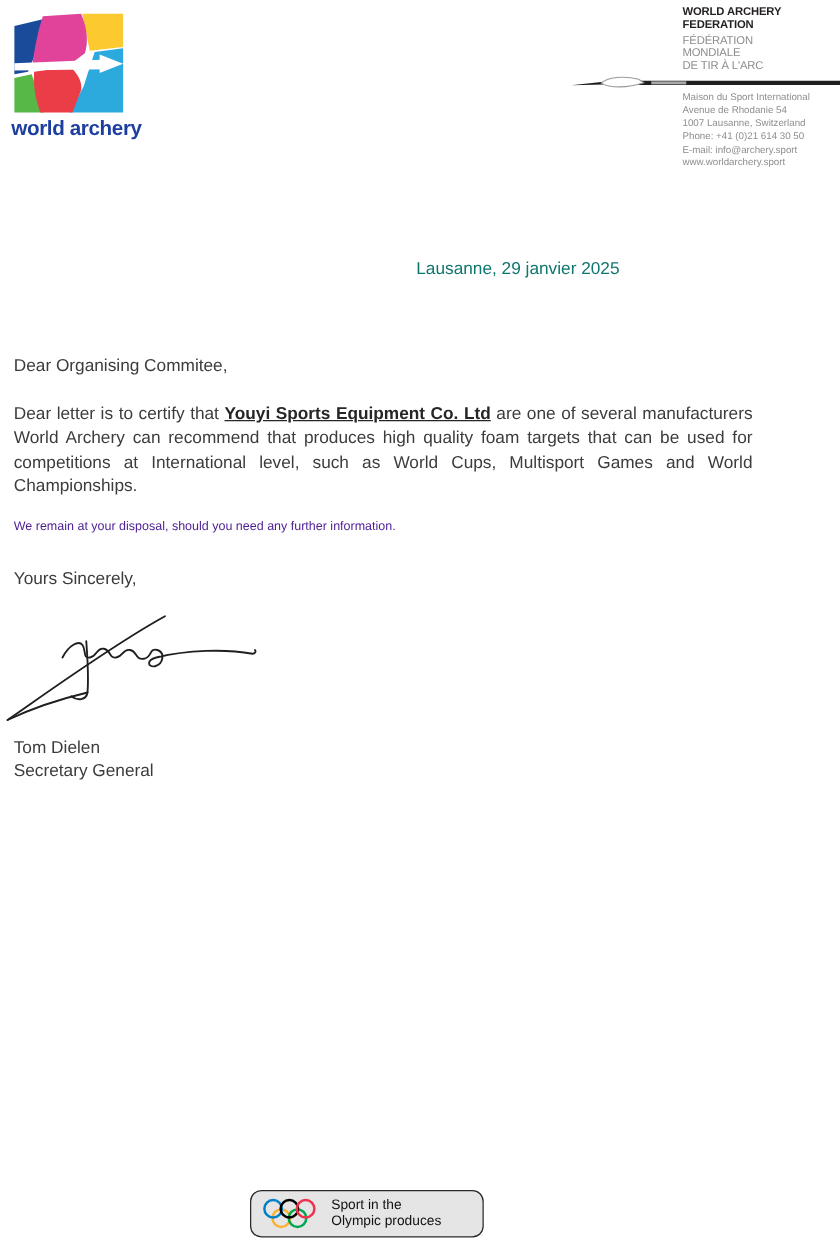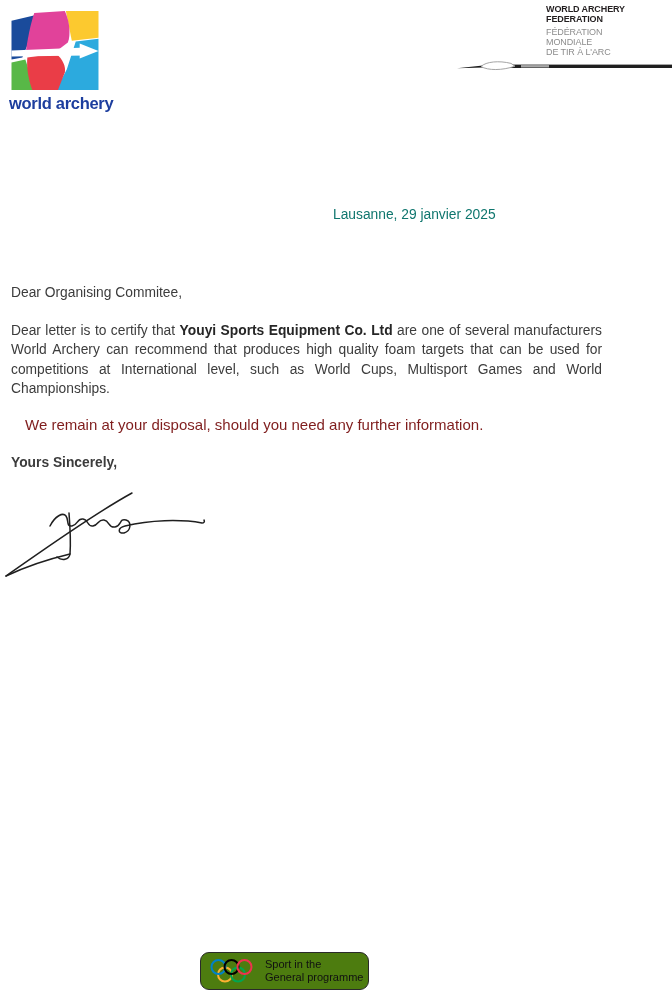--- a/index.html
+++ b/index.html
@@ -41,42 +41,42 @@
   }
   .salutation{
     position:absolute;left:11px;top:285px;
     font-size:13.8px;color:#3c3c3c;
   }
   .body-para{
     position:absolute;left:11px;top:321px;width:591px;margin:0;
     font-size:13.8px;line-height:19.3px;color:#3c3c3c;
     text-align:justify;
   }
-  .body-para b{color:#262626;}
+  .body-para b{color:#262626;text-decoration:underline;}
   .para2{
-    position:absolute;left:25px;top:416px;
-    font-size:15px;color:#7f1d1d;
+    position:absolute;left:11px;top:416px;
+    font-size:10px;color:#4c1d95;
   }
   .closing{
     position:absolute;left:11px;top:455px;
-    font-size:13.8px;color:#3c3c3c;font-weight:bold;
+    font-size:13.8px;color:#3c3c3c;
   }
   .signature-svg{position:absolute;left:5px;top:486px;width:210px;height:92px;}
   .signer{
     position:absolute;left:11px;top:588px;
     font-size:13.8px;line-height:19.3px;color:#3c3c3c;
   }
   
   .olympic-badge{
     position:absolute;left:200px;top:952px;
-    width:169px;height:38px;
+    width:187px;height:38px;
     border:1.5px solid #2a2a2a;border-radius:9px;
     display:flex;align-items:center;
     box-sizing:border-box;
-    background:#4d7c0f;
+    background:#e5e5e5;
   }
   .rings-svg{width:46px;height:28px;margin-left:8px;flex:none;}
   .badge-text{
     margin-left:10px;
     font-size:11px;line-height:12.8px;color:#111111;
   }
 </style>
 </head>
 <body>
 
@@ -104,46 +104,58 @@
     <div>DE TIR À L'ARC</div>
   </div>
 
   <svg class="arrow-svg" viewBox="0 0 217 16" xmlns="http://www.w3.org/2000/svg">
     <polygon fill="#1a1a1a" points="2,10.2 28,7.4 28,9.6"></polygon>
     <rect x="55" y="6.6" width="162" height="3.4" fill="#1f1f1f"></rect>
     <rect x="66" y="7.1" width="28" height="2.4" fill="#a8a8a8"></rect>
     <path d="M26,8.5 C31,3.6 44,2.4 56,5.4 L60,8.2 C47,12.6 33,12.6 26,8.5 Z" fill="#ffffff" stroke="#9a9a9a" stroke-width="0.9"></path>
   </svg>
 
+  <div class="address">
+    <div>Maison du Sport International</div>
+    <div>Avenue de Rhodanie 54</div>
+    <div>1007 Lausanne, Switzerland</div>
+    <div>Phone: +41 (0)21 614 30 50</div>
+    <div>E-mail: info@archery.sport</div>
+    <div>www.worldarchery.sport</div>
+  </div>
 
   <div class="dateline">Lausanne, 29 janvier 2025</div>
 
   <div class="salutation">Dear Organising Commitee,</div>
 
   <p class="body-para"><span>Dear letter is to certify that </span><b>Youyi Sports Equipment Co. Ltd</b><span> are one of several manufacturers World Archery can recommend that produces high quality foam targets that can be used for competitions at International level, such as World Cups, Multisport Games and World Championships.</span></p>
 
   <div class="para2">We remain at your disposal, should you need any further information.</div>
 
   <div class="closing">Yours Sincerely,</div>
 
   <svg class="signature-svg" viewBox="0 0 210 92" xmlns="http://www.w3.org/2000/svg" fill="none" stroke="#1f1f1f" stroke-width="1.5" stroke-linecap="round">
     <path d="M1,90 C30,70 85,30 127,7"></path>
     <path d="M1,90 C22,80 44,73 65,68"></path>
     <path d="M64,27 C65,40 66,55 65,68 C64,74 57,75 52,71"></path>
     <path d="M45,40 C50,30 58,26 61,30 C64,34 61,41 67,40 C73,39 72,32 78,33 C84,34 82,41 88,40 C94,39 93,33 99,34 C105,35 103,42 110,41 C117,40 114,32 121,34 C127,36 126,45 119,47 C113,48 112,42 120,40 C145,34 175,33 197,37 C199,37 200,35.5 199,34"></path>
   </svg>
 
+  <div class="signer">
+    <div>Tom Dielen</div>
+    <div>Secretary General</div>
+  </div>
 
   <div class="olympic-badge">
     <svg class="rings-svg" viewBox="0 0 45 28" xmlns="http://www.w3.org/2000/svg" fill="none" stroke-width="2">
       <circle cx="15.5" cy="17.5" r="7" stroke="#FCB131"></circle>
       <circle cx="28.5" cy="17.5" r="7" stroke="#00A651"></circle>
       <circle cx="9" cy="10" r="7" stroke="#0081C8"></circle>
       <circle cx="22" cy="10" r="7" stroke="#000000"></circle>
       <circle cx="35" cy="10" r="7" stroke="#EE334E"></circle>
     </svg>
     <div class="badge-text">
       <div>Sport in the</div>
-      <div>General programme</div>
+      <div>Olympic produces</div>
     </div>
   </div>
 
 </div>
 
 </body></html>

